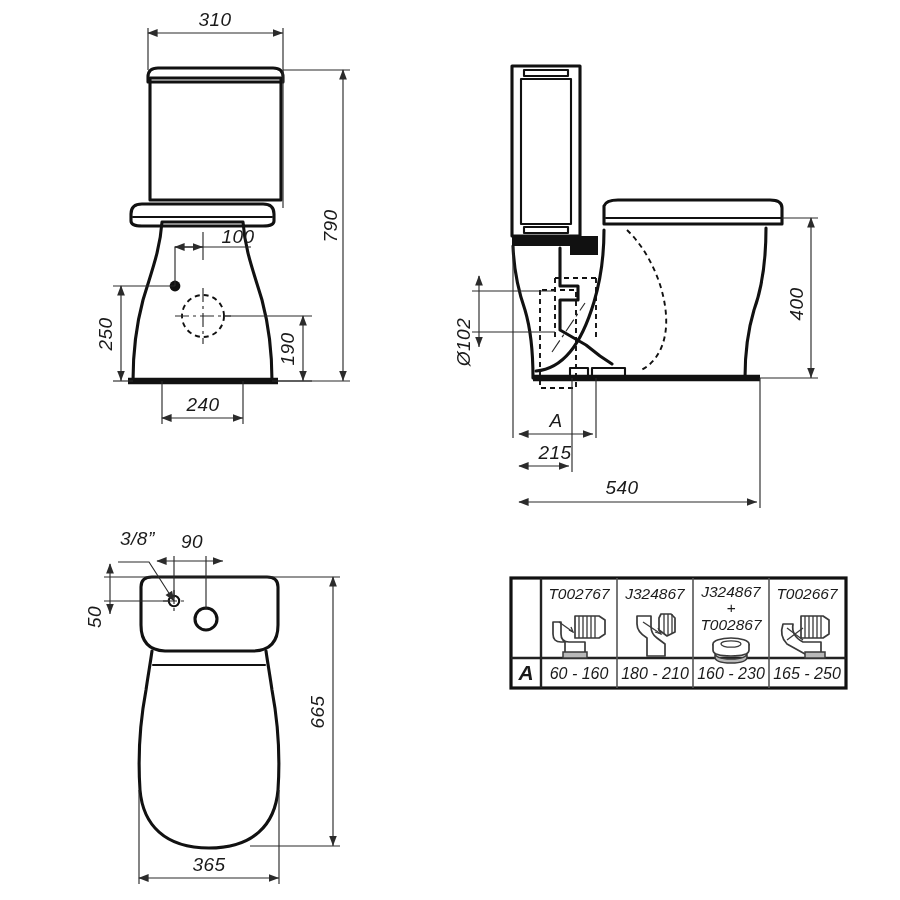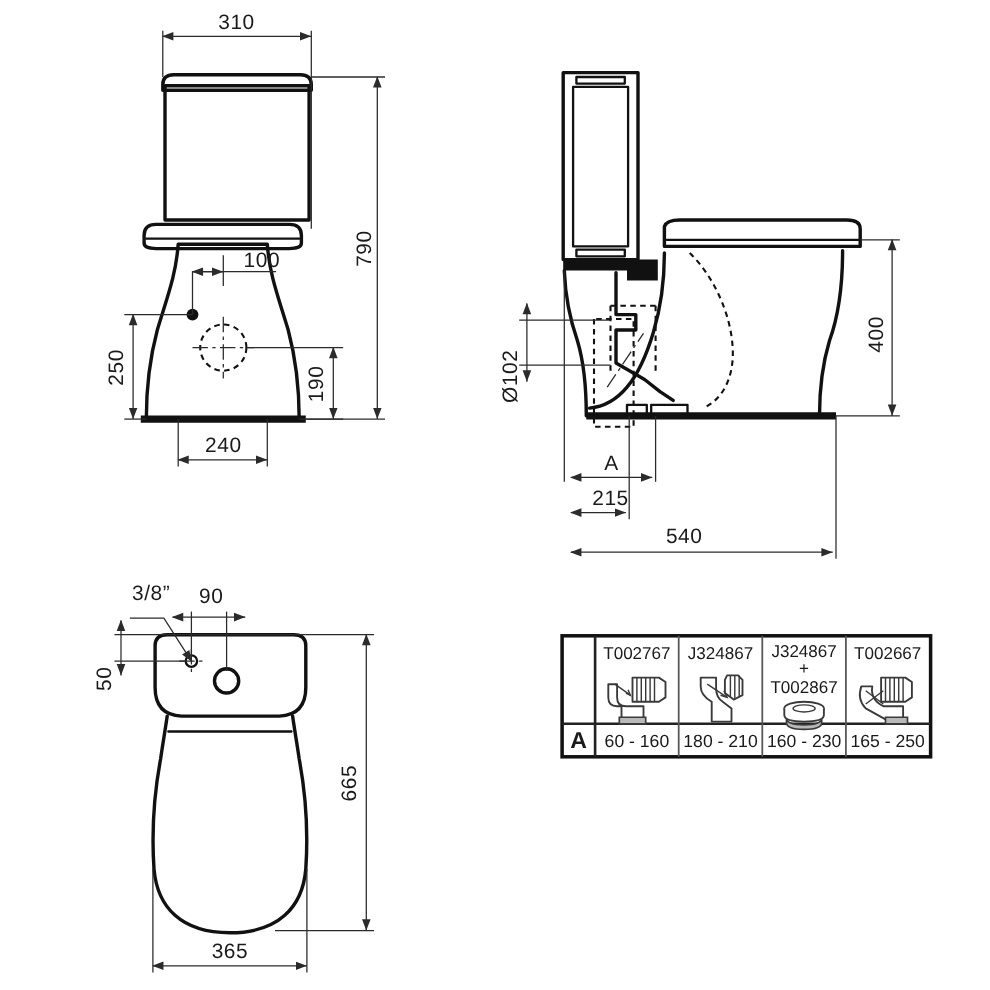--- a/index.html
+++ b/index.html
@@ -13,20 +13,21 @@
     font-family: "Liberation Sans", sans-serif;
     color: #1a1a1a;
     overflow: hidden;
     position: relative;
   }
   #sheet {
     position: absolute;
     left: 0; top: 0;
     width: 900px;
     height: 900px;
+    font-style: italic;
   }
   svg.dwg {
     position: absolute;
     left: 0; top: 0;
     width: 900px;
     height: 900px;
     display: block;
   }
   text {
     font-family: "Liberation Sans", sans-serif;

